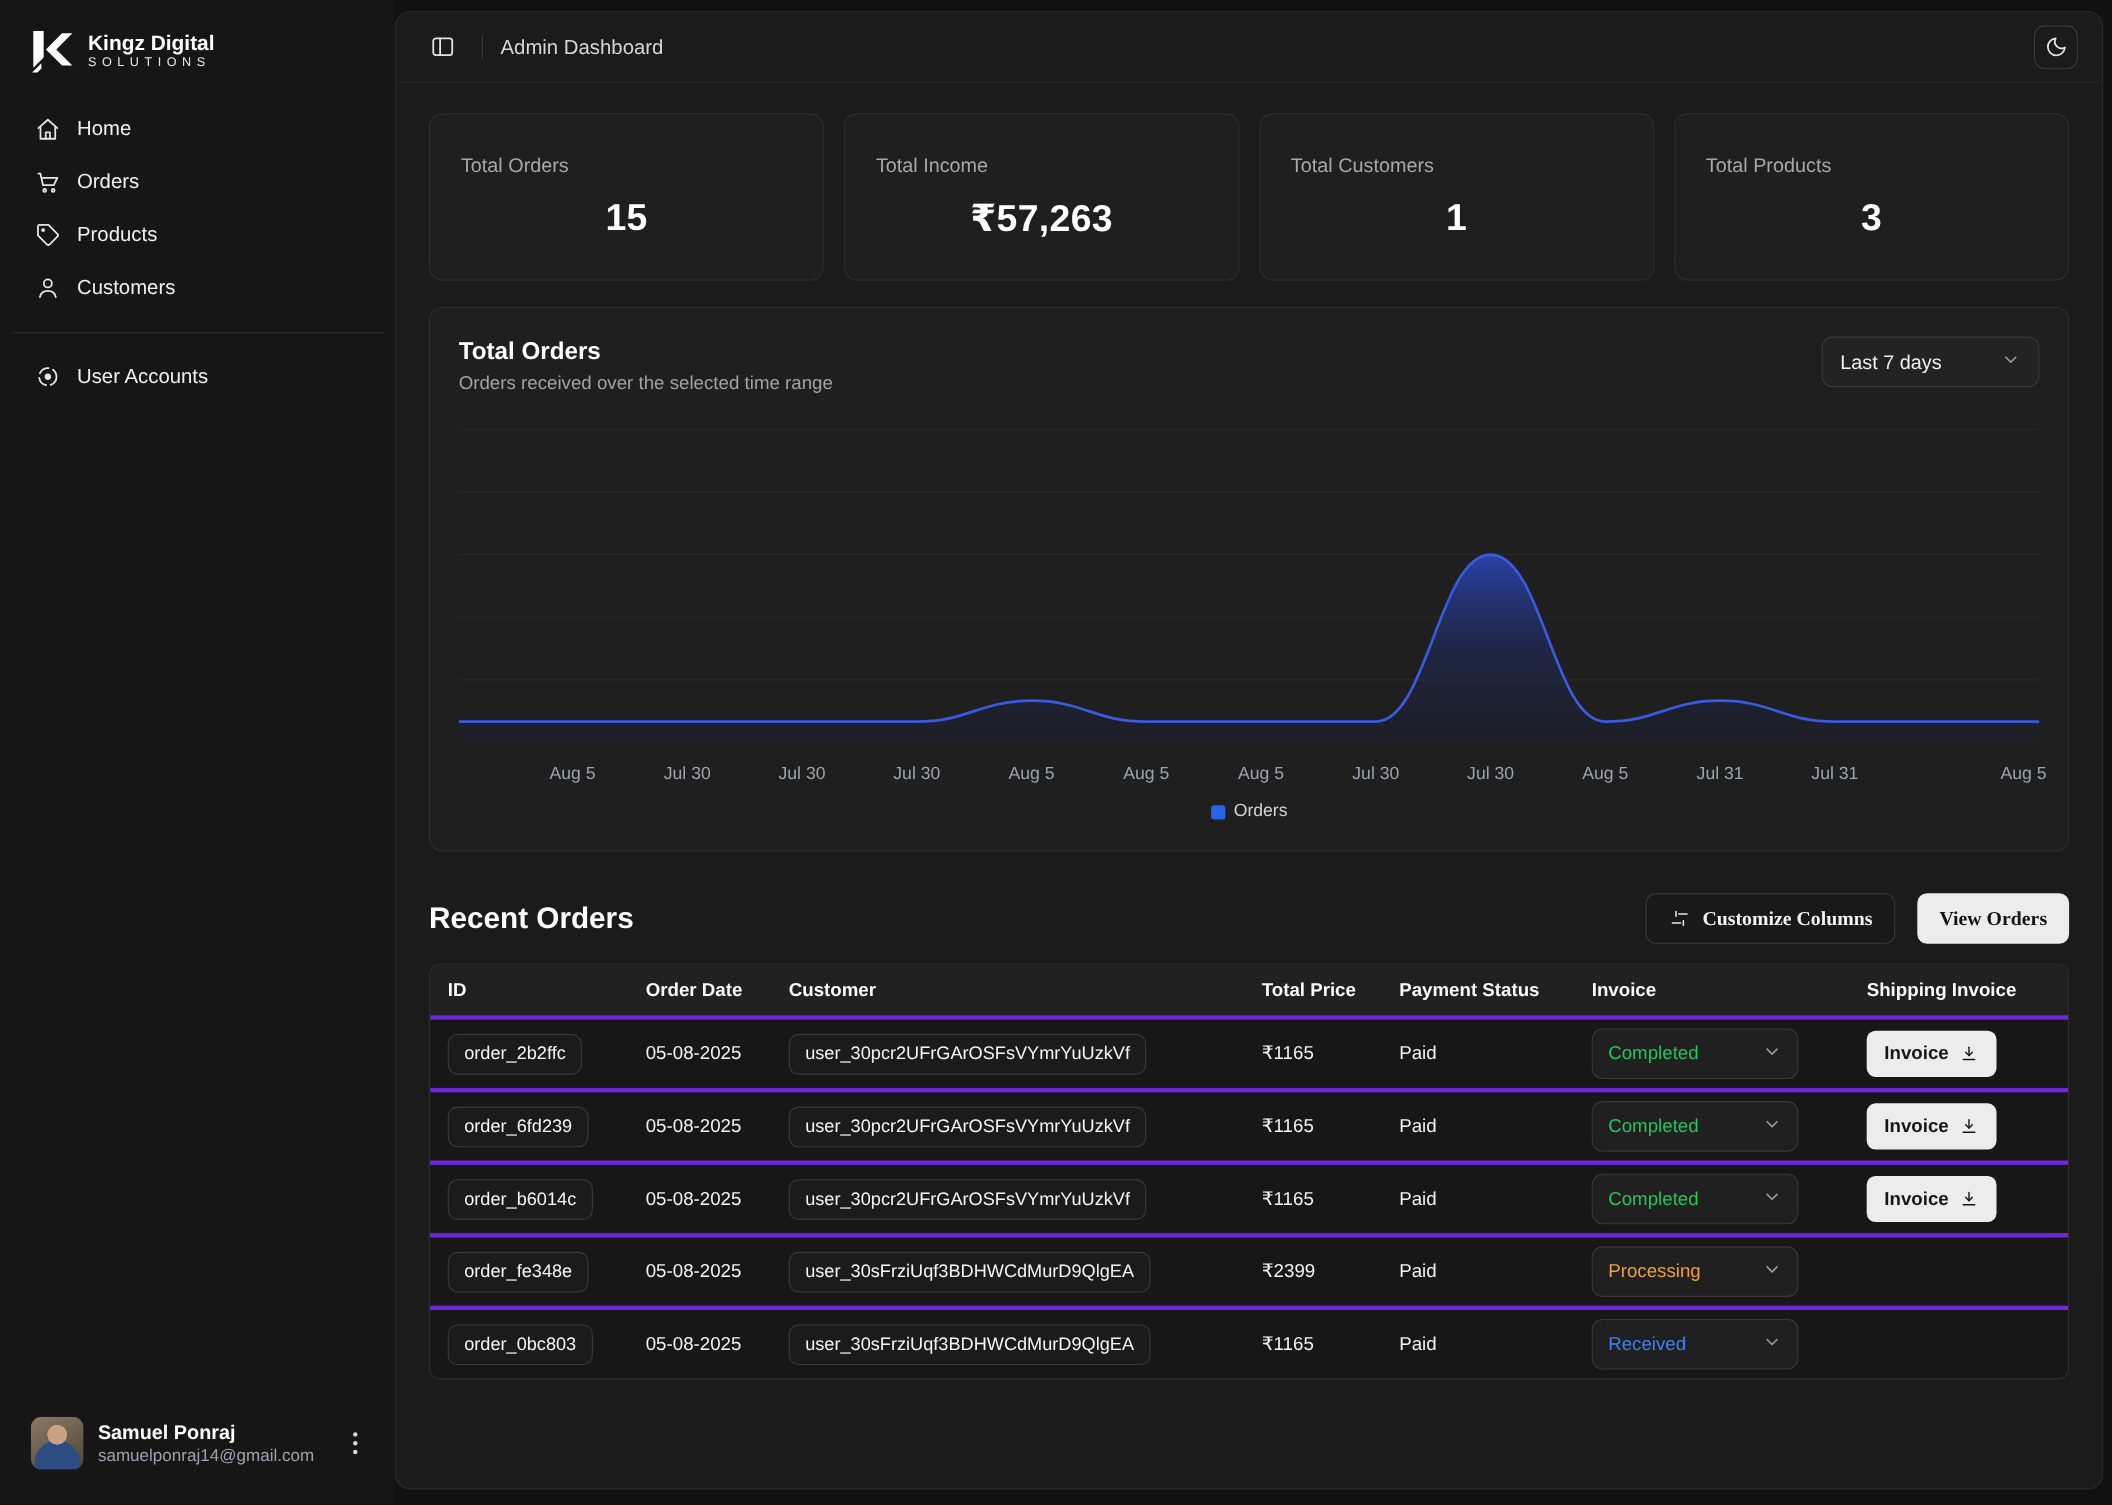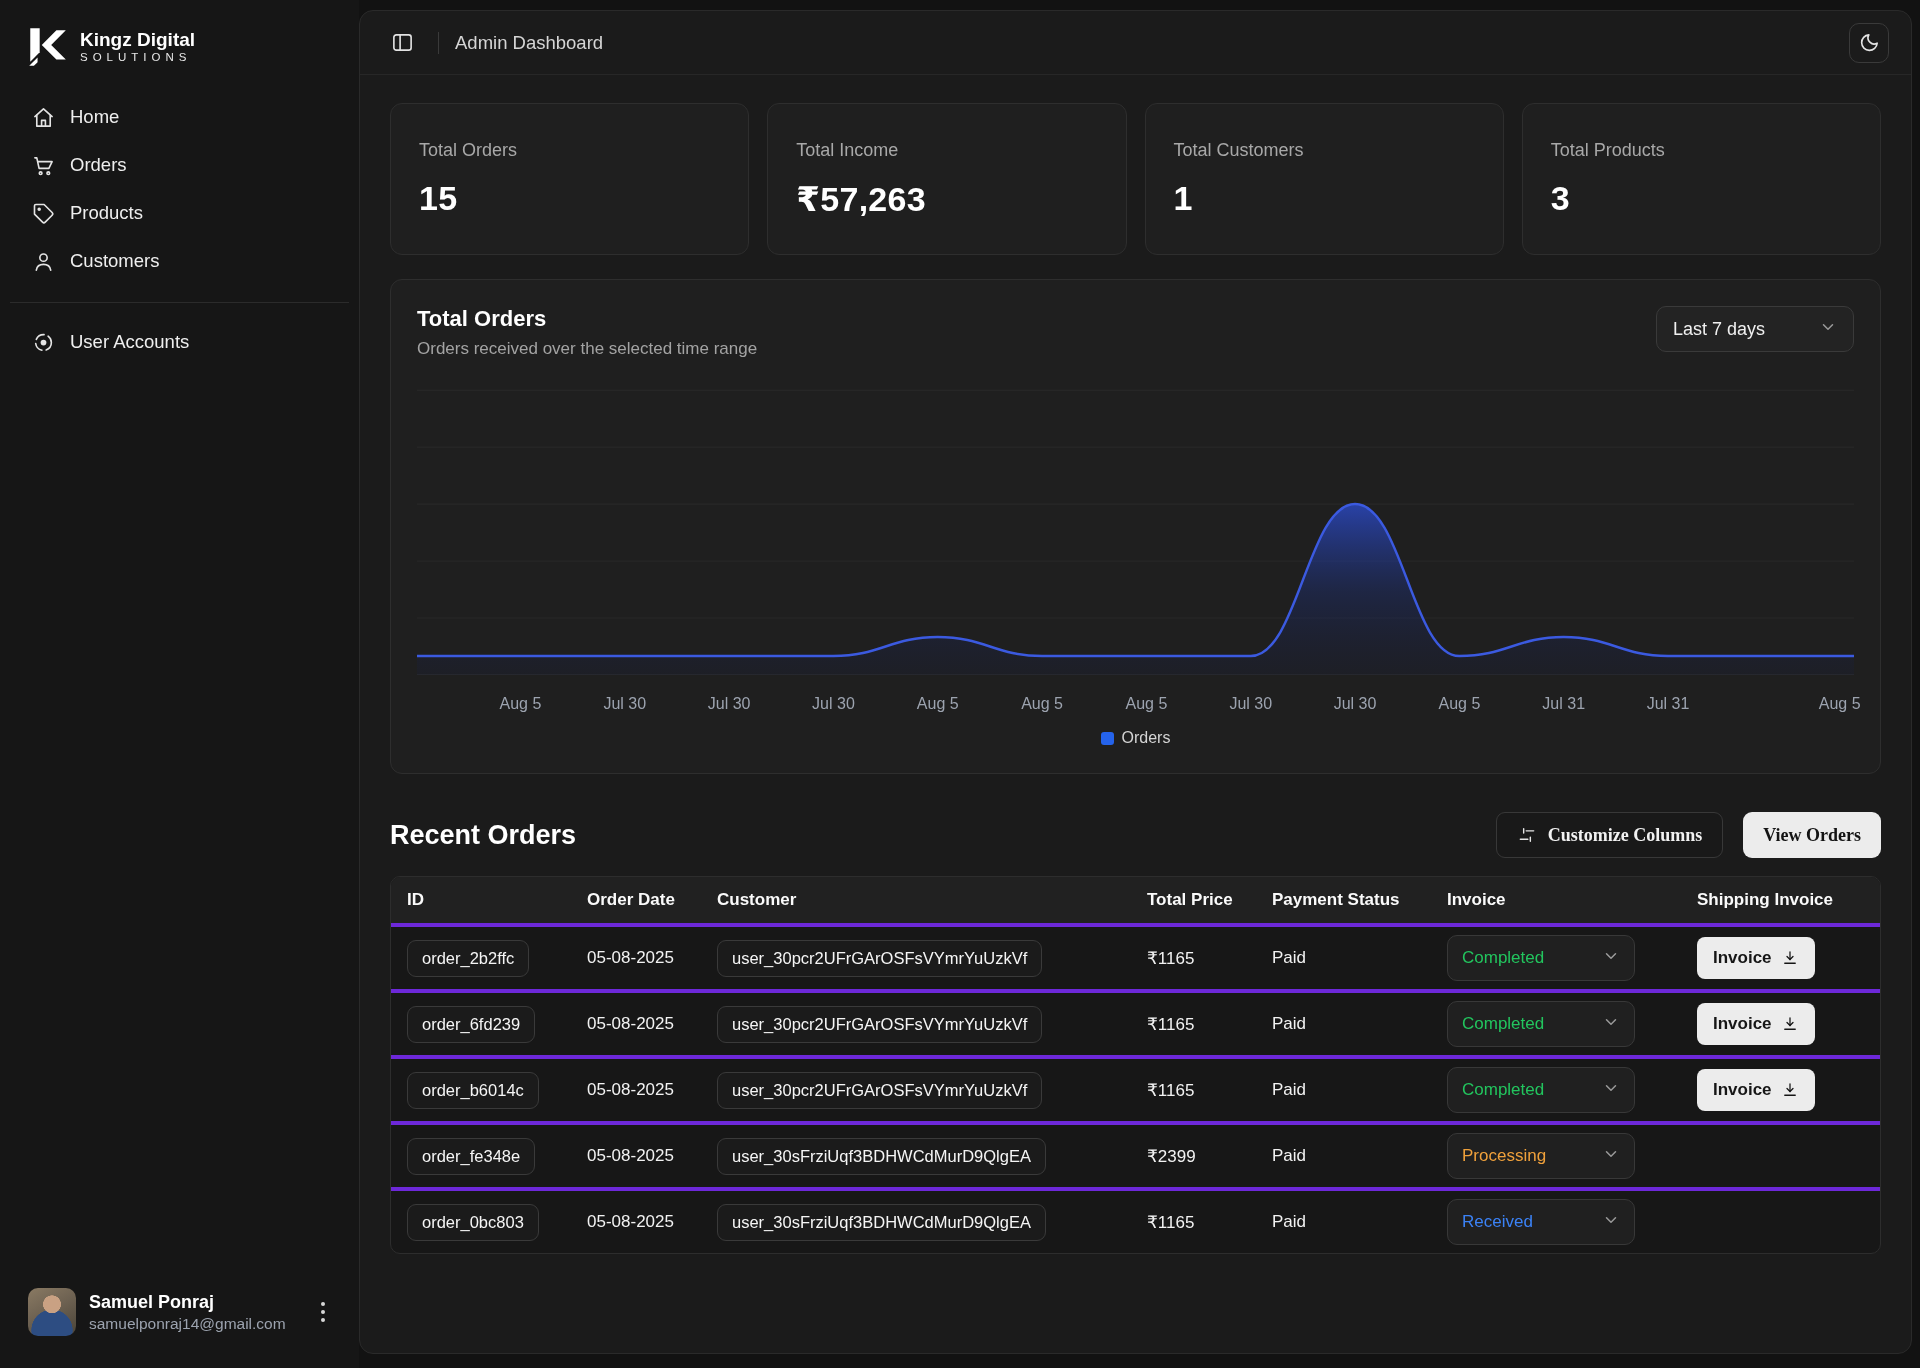--- a/index.html
+++ b/index.html
@@ -53,21 +53,21 @@
   .topbar-right { margin-left:auto; }
   .theme-btn { border:1px solid #3a3a3a; }
 
   .content { padding:28px 30px 30px 30px; overflow:hidden; }
 
   
   .stats-grid { display:grid; grid-template-columns:repeat(4,1fr); gap:18px; }
   .stat-card { background:#1f1f1f; border:1px solid #2e2e2e; border-radius:12px;
     height:152px; padding:26px 28px; display:flex; flex-direction:column; justify-content:center; gap:18px; }
   .stat-label { font-size:18px; color:#a8a8a8; }
-  .stat-value { font-size:34px; font-weight:700; color:#ffffff; letter-spacing:.3px; }
+  .stat-value { font-size:34px; font-weight:700; color:#ffffff; letter-spacing:.3px;text-align:center; }
 
   
   .chart-card { margin-top:24px; background:#1f1f1f; border:1px solid #2e2e2e;
     border-radius:12px; padding:26px; }
   .chart-head { display:flex; align-items:flex-start; }
   .chart-title { font-size:22px; font-weight:700; color:#ffffff; }
   .chart-sub { font-size:17px; color:#a3a3a3; margin-top:7px; }
   .range-select { margin-left:auto; height:46px; min-width:198px; background:#232323;
     border:1px solid #3a3a3a; border-radius:10px; display:flex; align-items:center;
     padding:0 16px; gap:26px; font-size:18px; color:#f0f0f0; cursor:pointer; }

